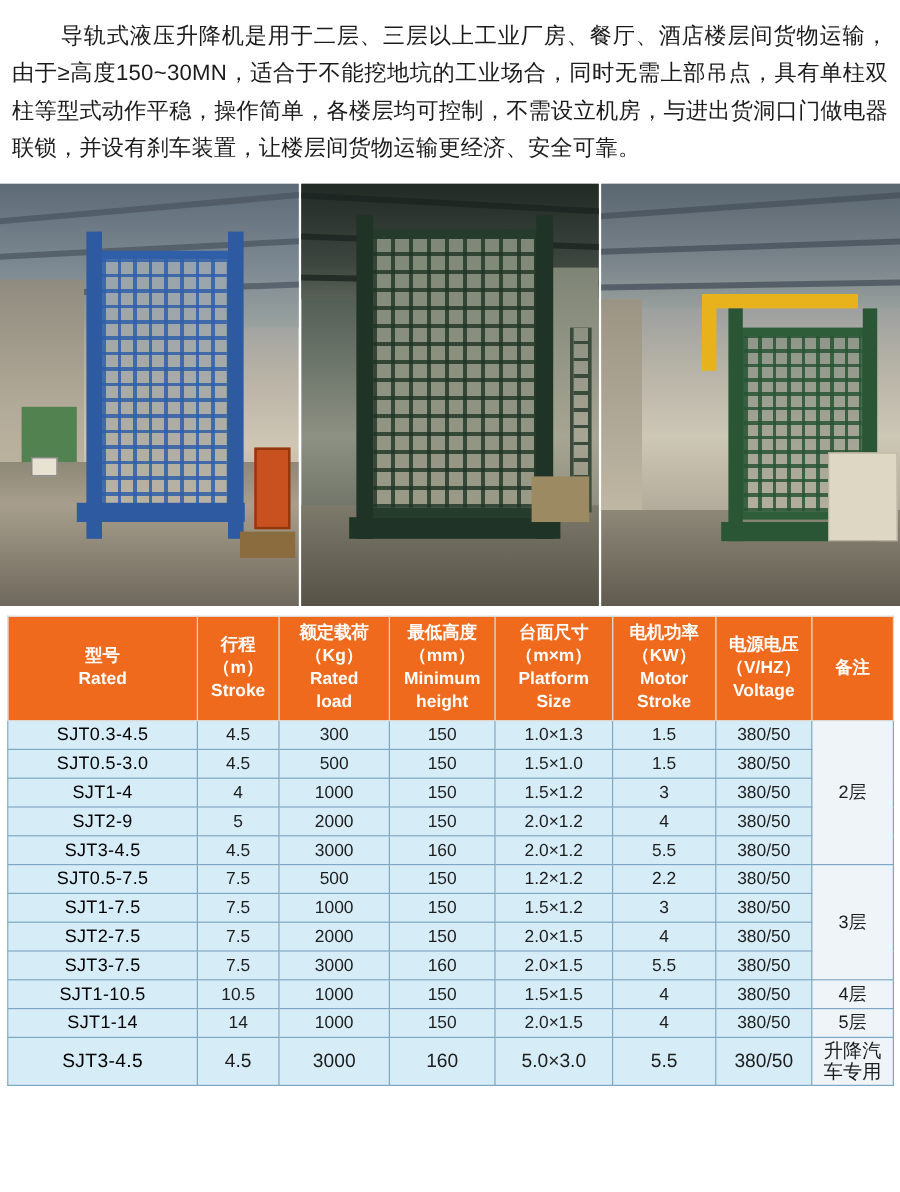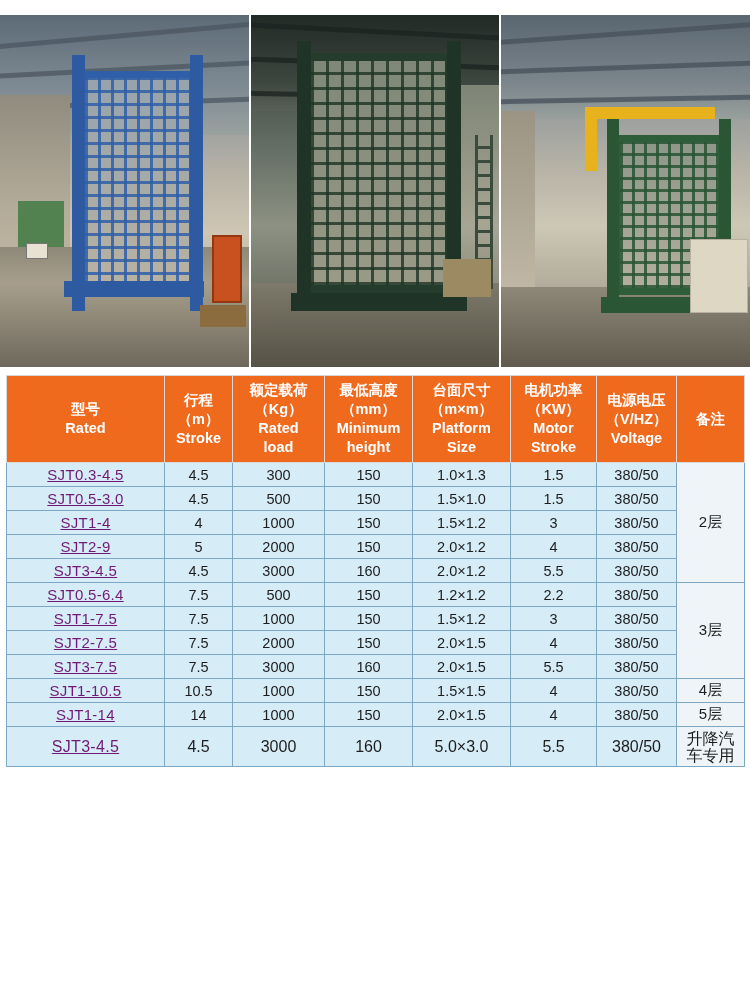--- a/index.html
+++ b/index.html
@@ -176,39 +176,41 @@
   }
   table.spec thead th.note-col { }
   table.spec tbody td {
     background: #d6ecf7;
     font-size: 14.5px;
     color: #1d1d1d;
     height: 24px;
     padding: 1px 2px;
   }
   table.spec tbody td.model {
-    color: #701a75;
+    color: #000000;
     font-size: 15px;
     letter-spacing: .3px;
-    text-decoration: underline;
   }
   table.spec tbody td.remark {
     background: #eef4f7;
     font-size: 15px;
     color: #1d1d1d;
   }
   table.spec tbody tr.tall td { height: 40px; font-size: 16px; }
   table.spec tbody tr.tall td.model { font-size: 16px; }
   .rm-small { font-size: 14px; line-height: 17px; }
 </style>
 </head>
 <body>
 
 <div class="page">
 
+  <div class="intro">
+    <p>导轨式液压升降机是用于二层、三层以上工业厂房、餐厅、酒店楼层间货物运输，由于≥高度150~30MN，适合于不能挖地坑的工业场合，同时无需上部吊点，具有单柱双柱等型式动作平稳，操作简单，各楼层均可控制，不需设立机房，与进出货洞口门做电器联锁，并设有刹车装置，让楼层间货物运输更经济、安全可靠。</p>
+  </div>
 
   <div class="photos">
 
     <div class="photo p1">
       <div class="sky"></div>
       <div class="roof"></div>
       <div class="roofbeam" style="top:18px;transform:rotate(-5deg)"></div>
       <div class="roofbeam" style="top:52px;transform:rotate(-3deg)"></div>
       <div class="roofbeam" style="top:86px;transform:rotate(-2deg)"></div>
       <div class="wallL"></div>
@@ -354,21 +356,21 @@
           <td class="model">SJT3-4.5</td>
           <td>4.5</td>
           <td>3000</td>
           <td>160</td>
           <td>2.0×1.2</td>
           <td>5.5</td>
           <td>380/50</td>
         </tr>
 
         <tr>
-          <td class="model">SJT0.5-6.4</td>
+          <td class="model">SJT0.5-7.5</td>
           <td>7.5</td>
           <td>500</td>
           <td>150</td>
           <td>1.2×1.2</td>
           <td>2.2</td>
           <td>380/50</td>
           <td class="remark" rowspan="4">3层</td>
         </tr>
         <tr>
           <td class="model">SJT1-7.5</td>

